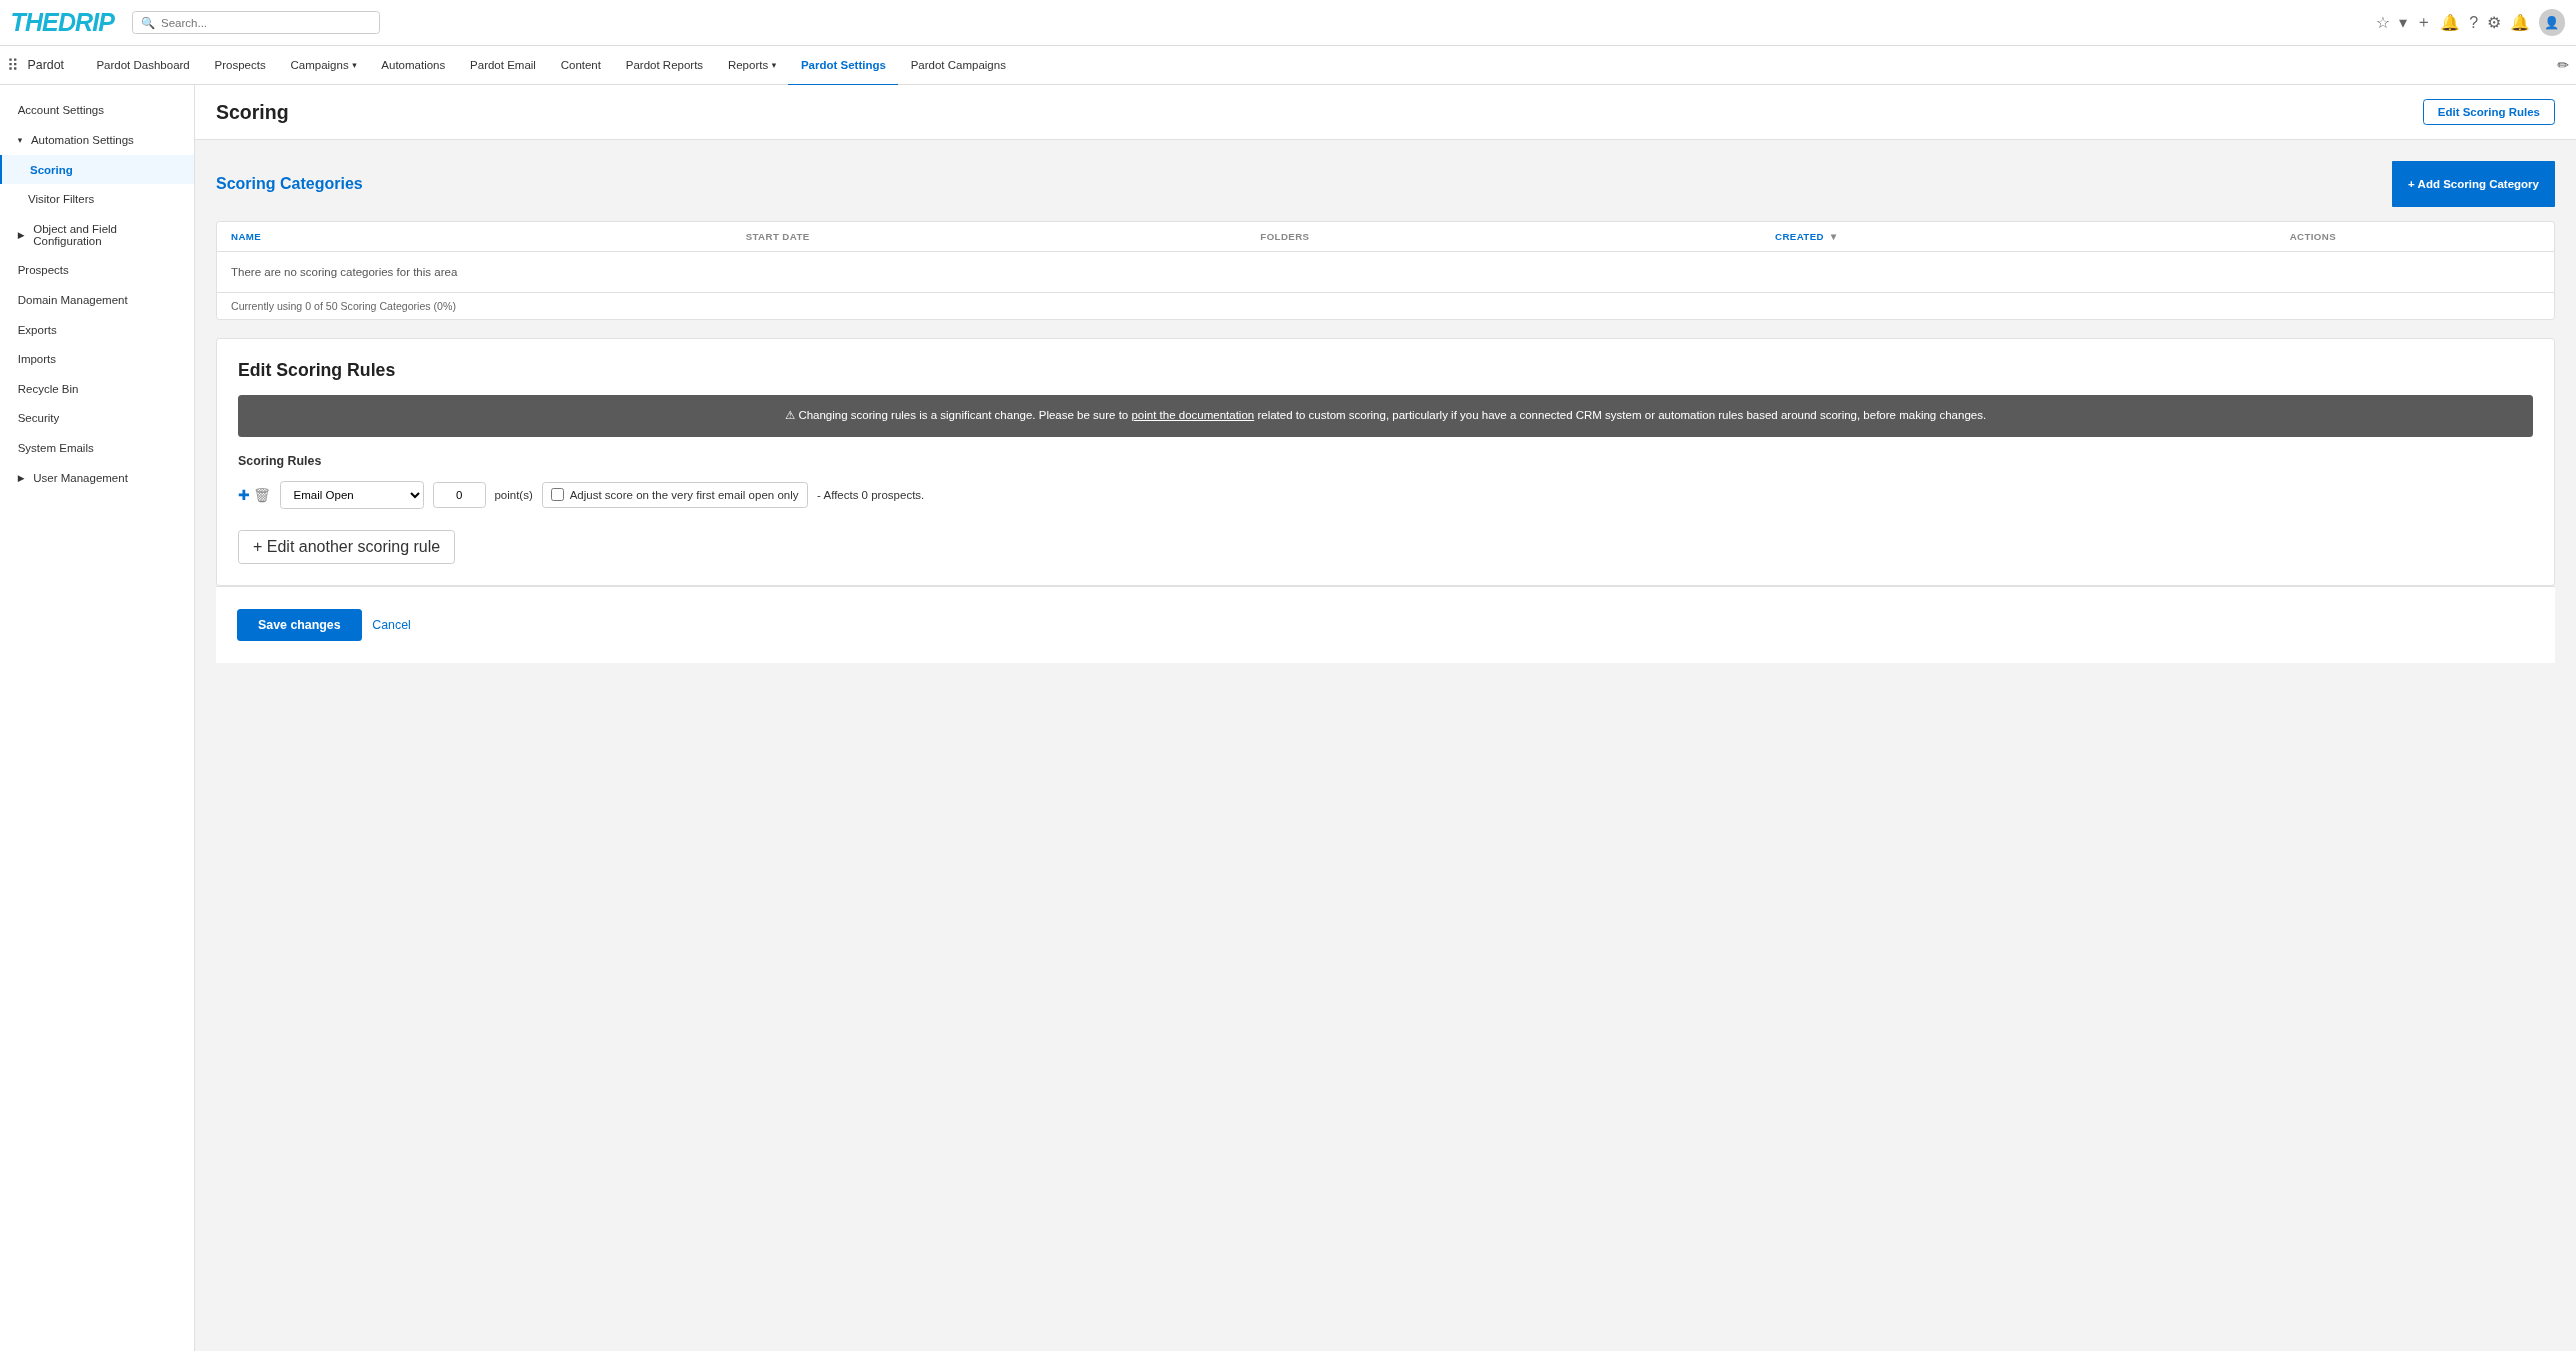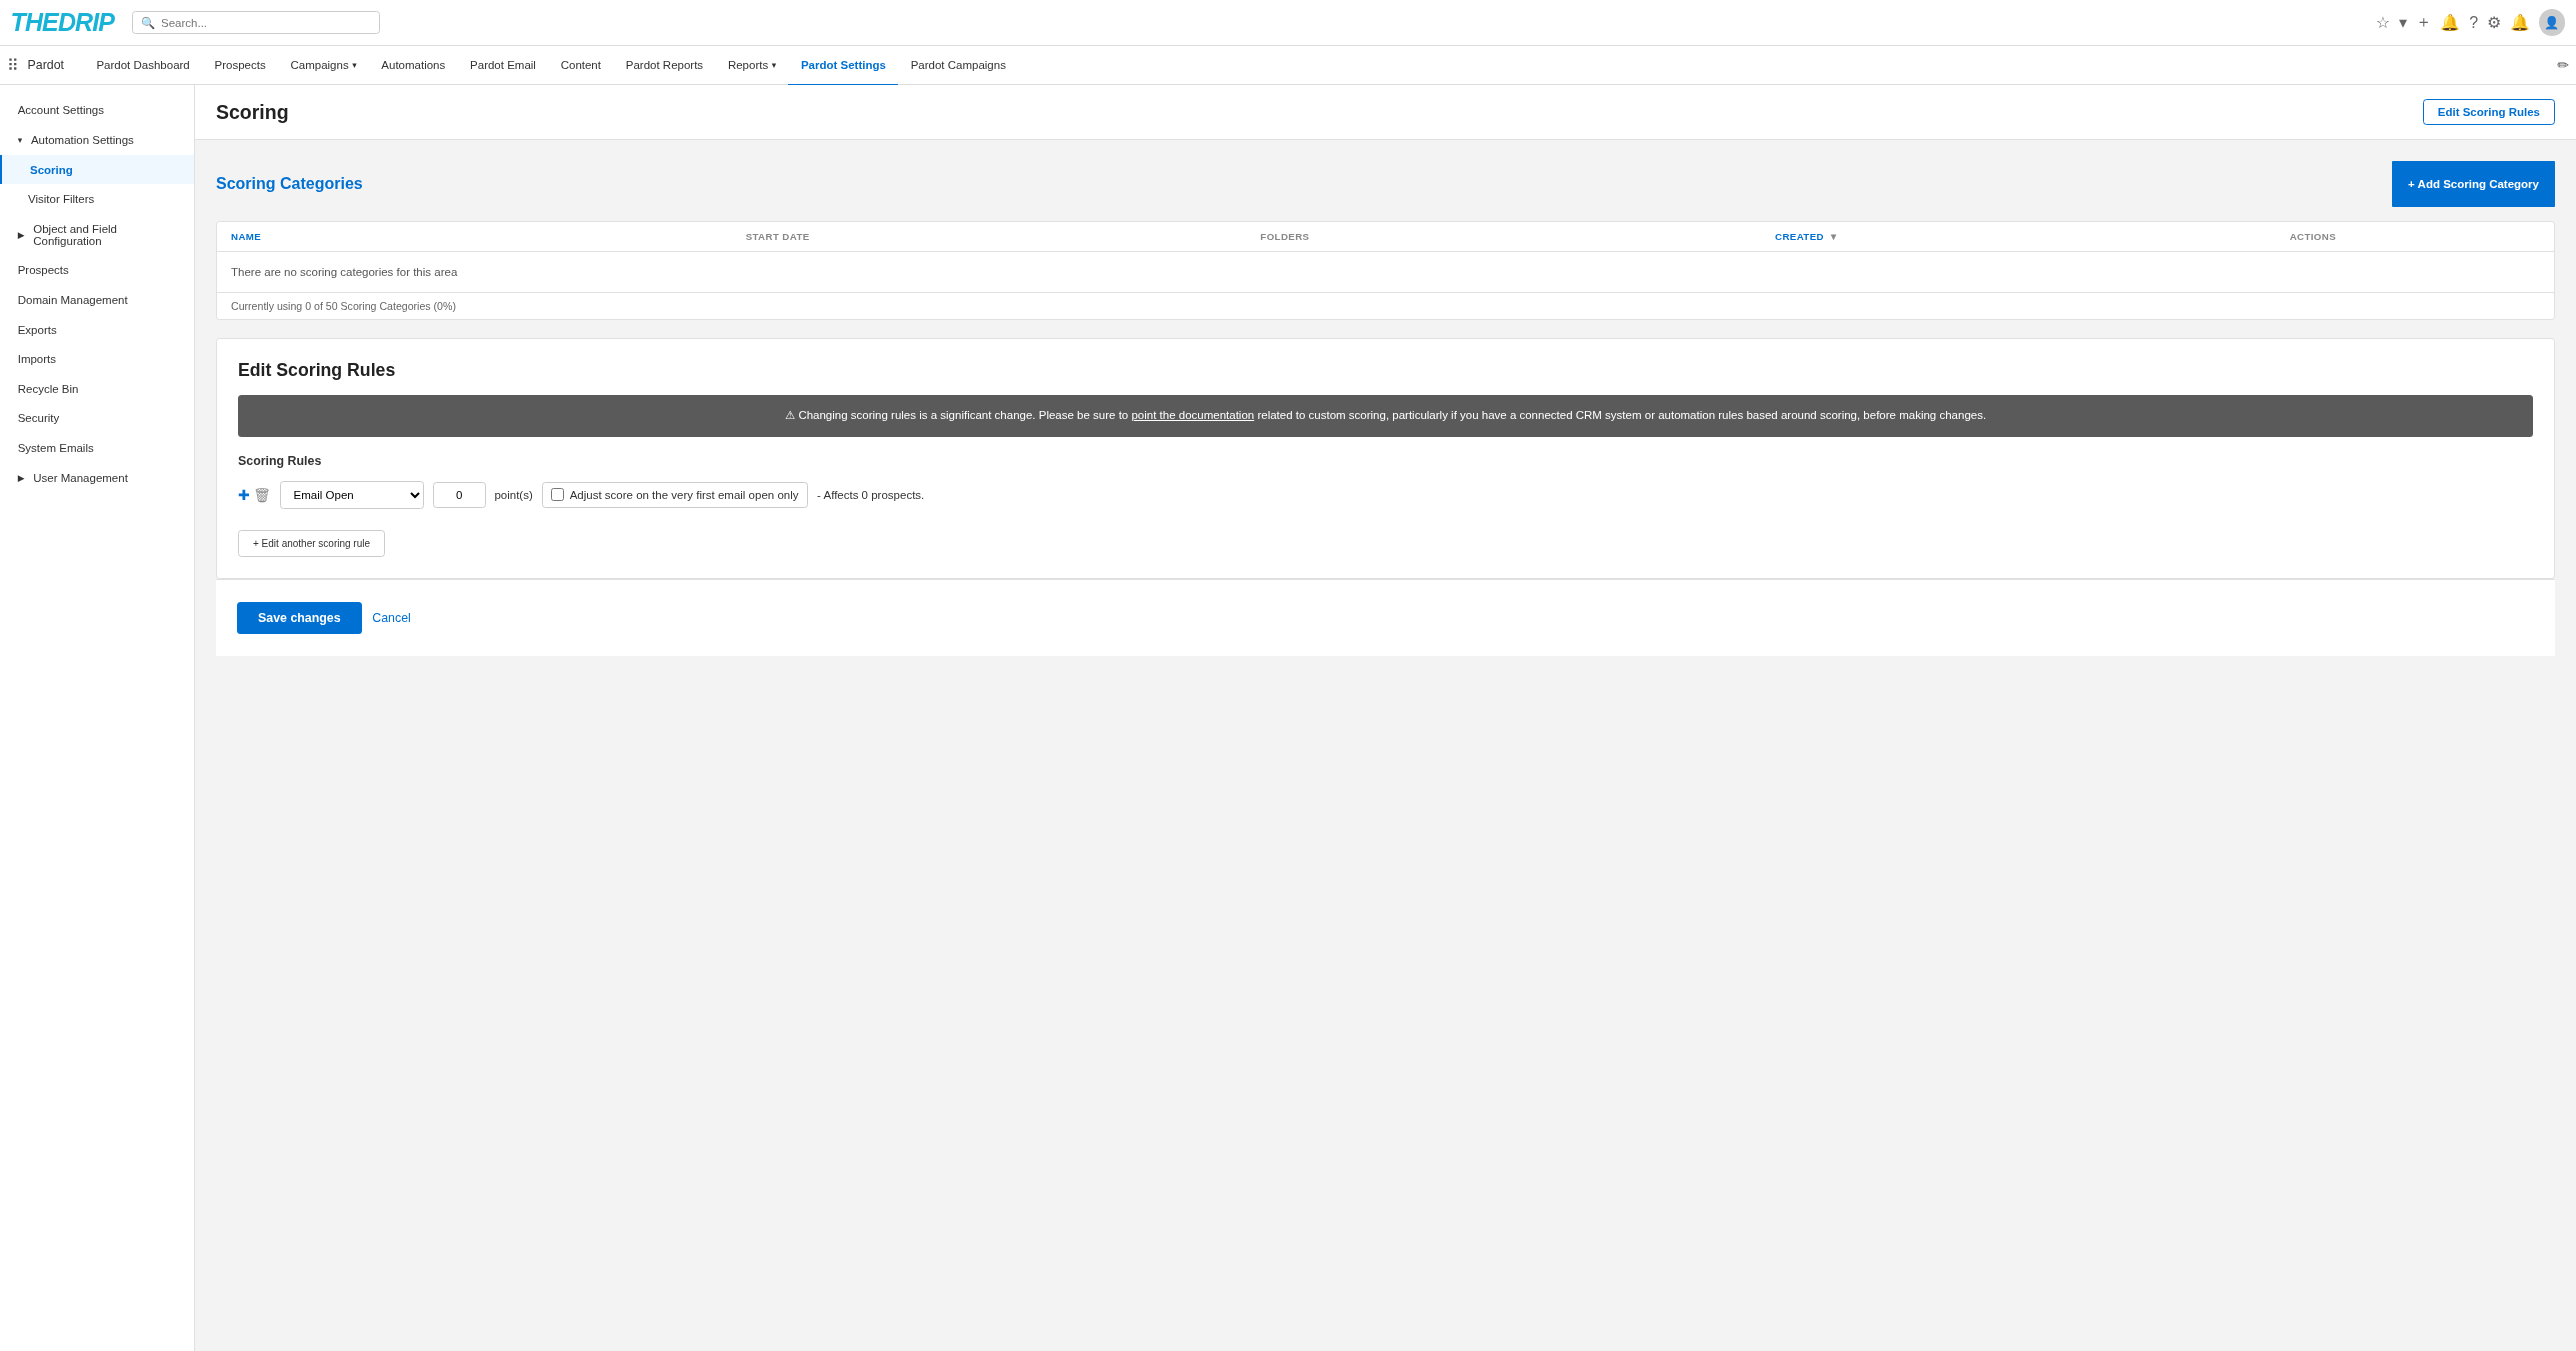--- a/index.html
+++ b/index.html
@@ -319,21 +319,21 @@
       border-radius: 3.5px;
     }
     .affects-text { font-size: 11.5px; color: #333; }
 
     .add-rule-btn {
       background: #fff;
       border: 0.9px solid #ccc;
       color: #333;
       padding: 7px 14px;
       border-radius: 3.5px;
-      font-size: 10px;
+      font-size: 16px;
       cursor: pointer;
       margin-top: 7px;
     }
 
     
     .save-bar {
       display: flex;
       align-items: center;
       gap: 10.6px;
       padding: 22px 21px;

